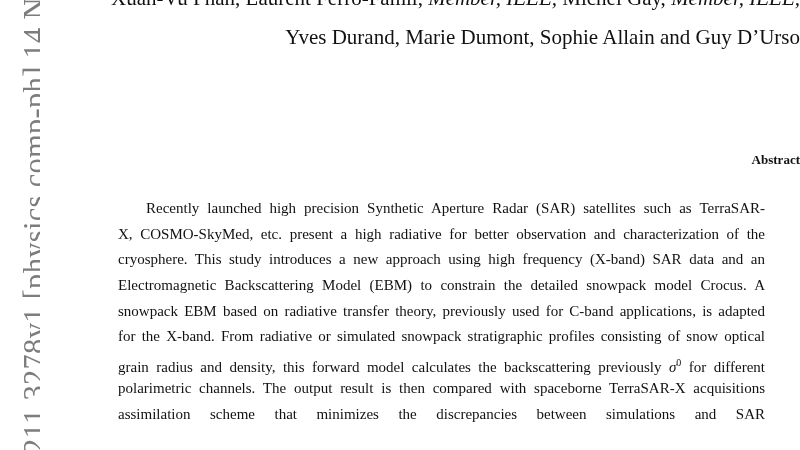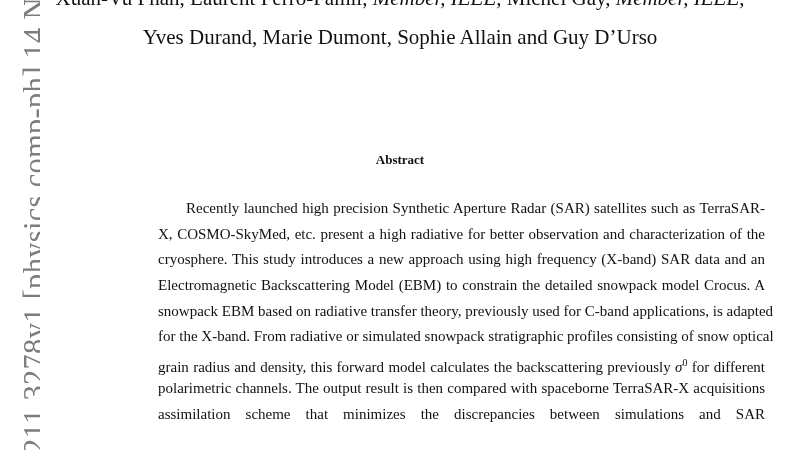--- a/index.html
+++ b/index.html
@@ -33,54 +33,53 @@
       font-size: 30.5px;
       color: #7d7d7d;
       line-height: 1;
       margin-top: -16px;
       letter-spacing: 0.3px;
     }
     .authors {
       position: absolute;
       left: 0;
       right: 0;
-      text-align: center;
+      text-align: right;
       font-size: 21px;
       white-space: nowrap;
       line-height: 1;
     }
     .authors.line1 { top: -12px; left: 0; }
     .authors.line2 { top: 27px; }
     .authors .ieee { font-style: italic; }
     .abstract-title {
       position: absolute;
       top: 153px;
       left: 0;
       right: 0;
-      text-align: center;
+      text-align: right;
       font-weight: bold;
       font-size: 13px;
       line-height: 1;
     }
     .abstract-body {
       position: absolute;
       left: 118px;
       top: 196px;
       width: 647px;
       font-size: 15px;
       line-height: 25.7px;
       text-align: justify;
     }
     .abstract-line {
       display: block;
       white-space: nowrap;
       text-align: justify;
       text-align-last: justify;
       height: 25.7px;
-      margin-left: 40px;
     }
     .abstract-line.indent {
       padding-left: 28px;
     }
     .sigma {
       font-style: italic;
     }
     .sup {
       font-size: 10px;
       vertical-align: 6px;

